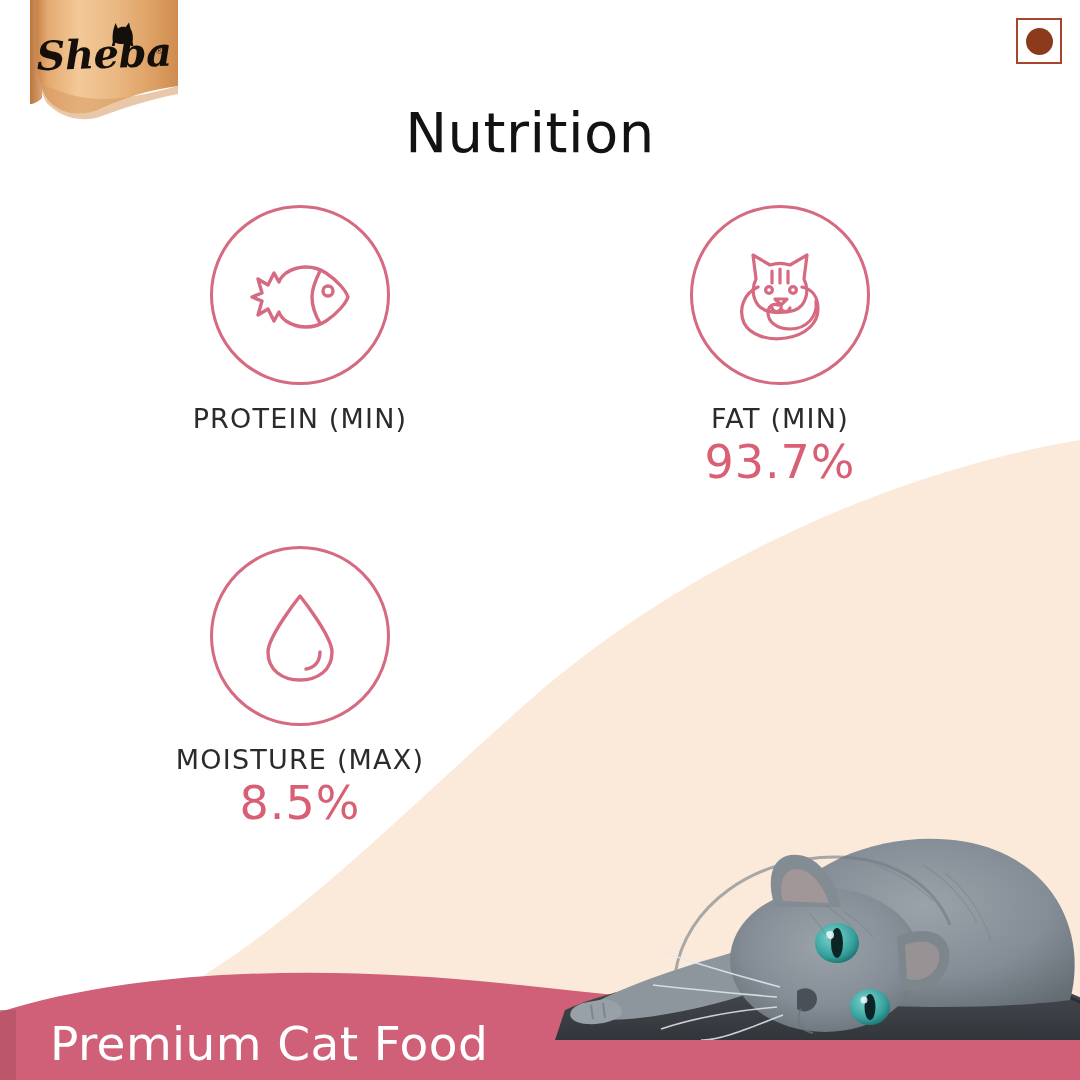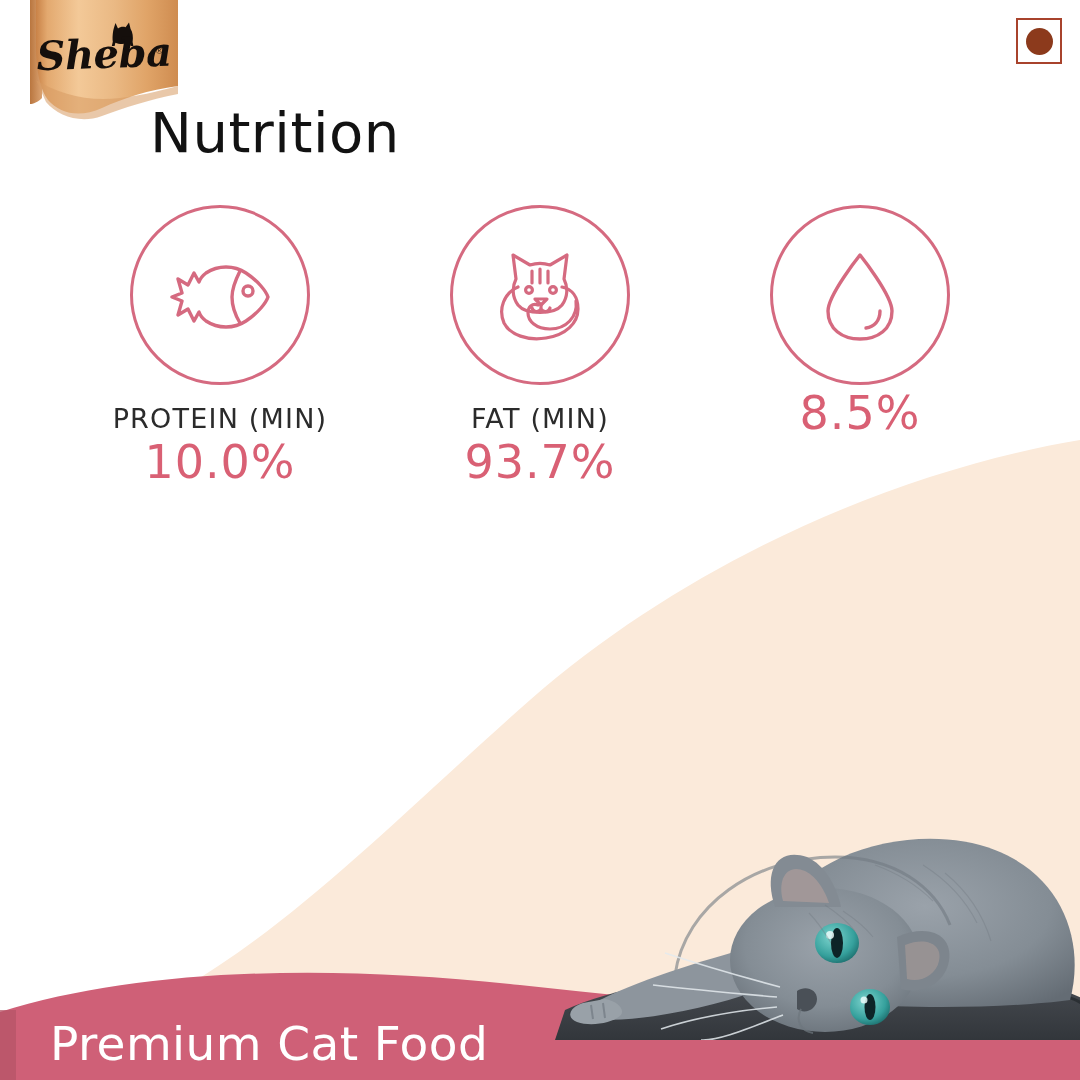--- a/index.html
+++ b/index.html
@@ -105,39 +105,39 @@
       #e8c999 10%,
       #ebcfa3 22%,
       #e2bc85 46%,
       #e5c characters 47%,
       #e6c392 60%,
       #edd3aa 80%,
       rgba(247,234,209,0.45) 94%,
       rgba(255,255,255,1) 100%);
     display: flex;
     align-items: center;
-    justify-content: flex-start;
+    justify-content: center;
   }
   #nutrition-title {
     font-family: "DejaVu Sans", sans-serif;
     font-weight: 400;
     font-size: 56px;
     color: #121212;
     letter-spacing: 0.5px;
     line-height: 1;
   }
 
   
   #nutrition-grid {
     position: absolute;
     left: 60px;
     top: 205px;
     width: 960px;
     display: grid;
-    grid-template-columns: 1fr 1fr 1fr;
+    grid-template-columns: 1fr 1fr;
     grid-row-gap: 60px;
   }
   .nutrient-cell {
     display: flex;
     flex-direction: column;
     align-items: center;
   }
   .nutrient-icon-ring {
     width: 180px;
     height: 180px;
@@ -329,21 +329,20 @@
           <path d="M 46 38 C 58 30, 74 30, 86 38 C 98 46, 106 56, 108 62
                    C 106 68, 98 78, 86 86 C 74 94, 58 94, 46 86
                    C 42 83, 40 80, 39 77
                    L 34 86 L 28 74 L 18 80 L 22 66 L 12 62 L 22 58 L 18 44 L 28 50 L 34 38 L 39 47
                    C 40 44, 42 41, 46 38 Z"></path>
           <path d="M 80 36 C 74 48, 72 56, 72 62 C 72 70, 74 78, 80 88"></path>
           <circle cx="88" cy="56" r="5"></circle>
         </svg>
       </div>
       <div class="nutrient-label">PROTEIN (MIN)</div>
-      <div class="nutrient-value">10.0%</div>
     </div>
 
     <div class="nutrient-cell">
       <div class="nutrient-icon-ring">
         <svg width="120" height="120" viewBox="0 0 120 120" fill="none" stroke="#d56a80" stroke-width="3.2" stroke-linecap="round" stroke-linejoin="round">
 
           <path d="M 36 44 L 33 20 L 50 30 C 56 28, 64 28, 70 30 L 87 20 L 84 44
                    C 88 52, 88 62, 82 70 C 74 80, 46 80, 38 70 C 32 62, 32 52, 36 44 Z"></path>
 
           <path d="M 38 52 C 24 58, 18 74, 24 88 C 30 100, 48 106, 66 103
@@ -366,20 +365,21 @@
 
 
     <div class="nutrient-cell">
       <div class="nutrient-icon-ring">
         <svg width="120" height="120" viewBox="0 0 120 120" fill="none" stroke="#d56a80" stroke-width="3.4" stroke-linecap="round" stroke-linejoin="round">
           <path d="M 60 20 C 60 20, 92 60, 92 76 C 92 94, 78 104, 60 104
                    C 42 104, 28 94, 28 76 C 28 60, 60 20, 60 20 Z"></path>
           <path d="M 80 76 C 80 86, 74 92, 66 93"></path>
         </svg>
       </div>
+      <div class="nutrient-label">MOISTURE (MAX)</div>
       <div class="nutrient-value">8.5%</div>
     </div>
 
   </div>
 
   <div id="bottom-banner-text">Premium Cat Food</div>
 
 </div>
 
 </body></html>

